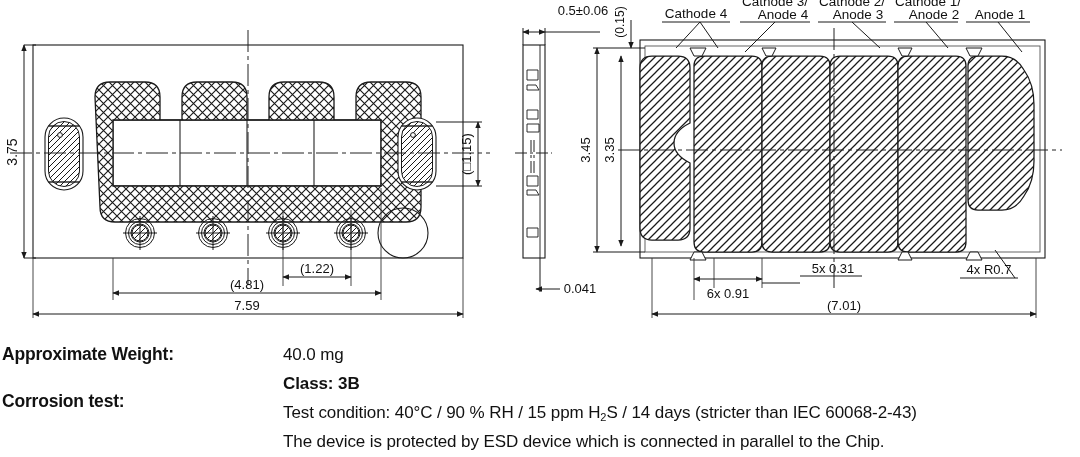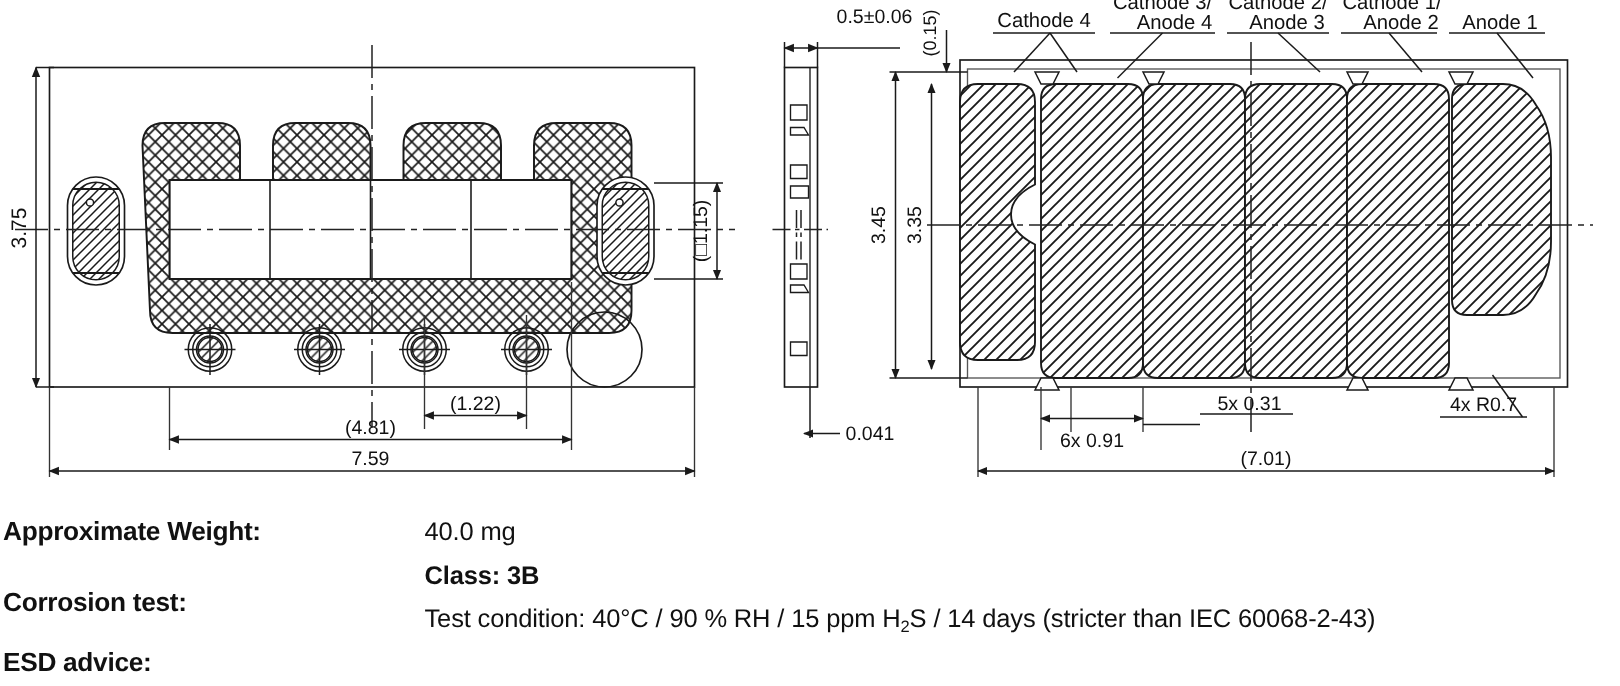--- a/index.html
+++ b/index.html
@@ -299,16 +299,16 @@
 
 <div class="notes">
   <div class="lbl" style="left:2px;top:6px;">Approximate Weight:</div>
   <div class="val" style="left:283px;top:7px;text-align:center;">40.0 mg</div>
 
   <div class="lbl" style="left:2px;top:35px;margin-top:18px;">Corrosion test:</div>
   <div class="val" style="left:283px;top:36px;font-weight:bold;">Class: 3B</div>
 
   <div class="val" style="left:283px;top:65px;"><span>Test condition: 40°C / 90 % RH / 15 ppm H</span><sub>2</sub><span>S / 14 days (stricter than IEC 60068-2-43)</span></div>
 
-  <div class="lbl" style="left:2px;top:93px;">ESD advice:</div>
+  <div class="val" style="left:283px;top:94px;">The device is protected by ESD device which is connected in parallel to the Chip.</div>
 </div>
 
 </div>
 
 </body></html>

